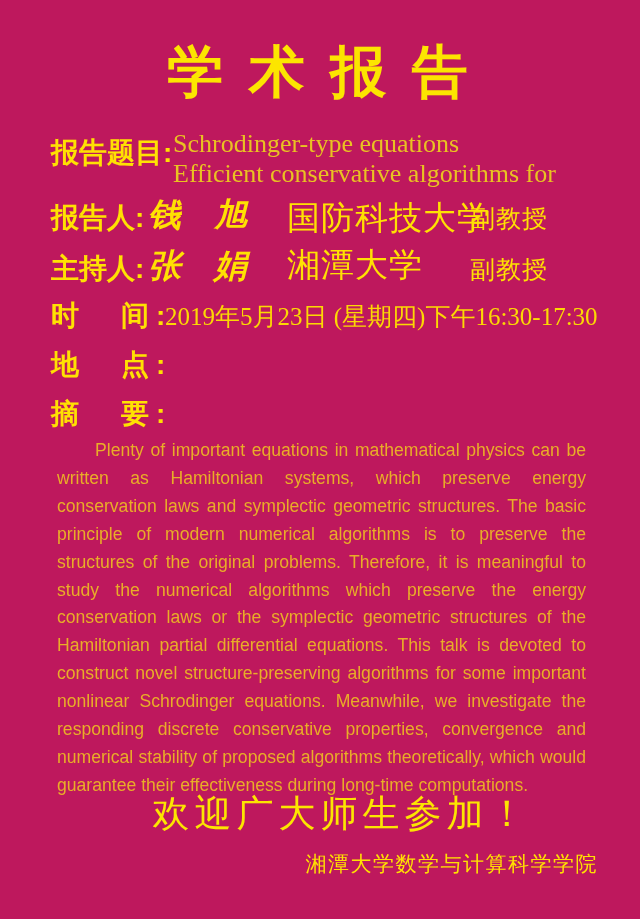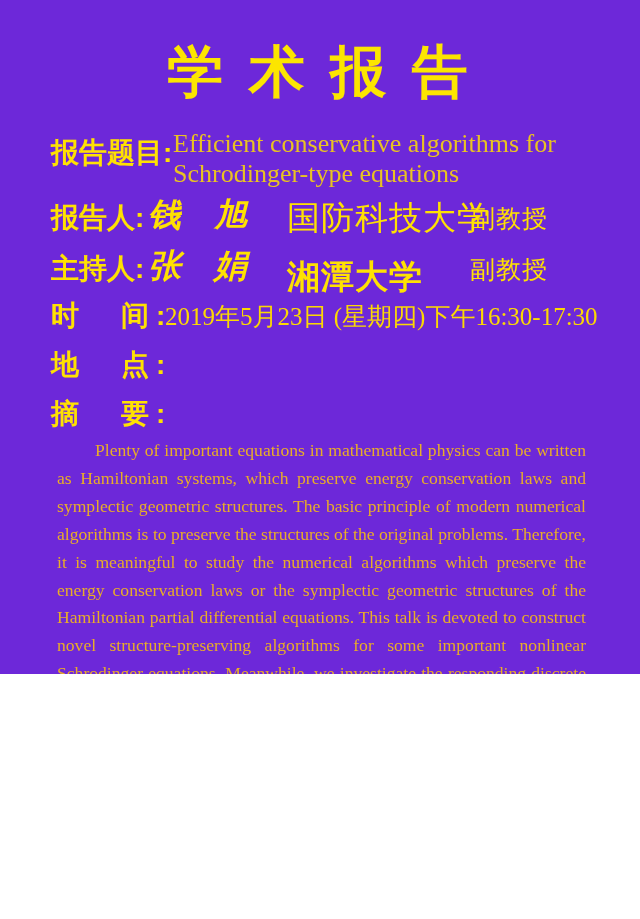--- a/index.html
+++ b/index.html
@@ -1,21 +1,21 @@
 <!DOCTYPE html>
 <html><head>
 <meta charset="utf-8">
 <style>
   * { margin:0; padding:0; box-sizing:border-box; }
   html,body { width:640px; height:919px; }
   body { font-family:"Liberation Sans", sans-serif; }
 
   .poster {
-    position:relative; width:640px; height:674px;
-    background:#6d28d9; overflow:hidden;
+    position:relative; width:640px; height:919px;
+    background:#be185d; overflow:hidden;
   }
 
   .title {
     position:absolute; top:40px; left:0; width:640px;
     text-align:center; color:#fce500; font-size:56px; line-height:64px;
     font-weight:bold; letter-spacing:5px; white-space:pre;
   }
 
   .label {
     position:absolute; left:51px; color:#ffe102; font-weight:bold;
@@ -38,21 +38,21 @@
   .person-rank  { position:absolute; left:470px; color:#ffe102; font-size:25px; line-height:30px; letter-spacing:1px; }
 
   .field-value {
     position:absolute; left:165px; color:#fcd803;
     font-family:Liberation Serif, serif;
     font-size:25px; line-height:30px;
   }
 
   .abstract {
     position:absolute; top:437px; left:57px; width:529px;
-    font-family:Liberation Serif, serif; font-size:17.6px; line-height:27.9px;
+    font-family:Liberation Sans, sans-serif; font-size:17.6px; line-height:27.9px;
     color:#e9ad28; text-align:justify; text-indent:38px;
   }
 
   .welcome {
     position:absolute; top:792px; left:0; width:640px; text-align:center;
     color:#fce500; font-size:37px; line-height:44px; font-weight:400;
     letter-spacing:5px;
     padding-left:43px;
   }
 
@@ -63,32 +63,32 @@
 </style>
 </head>
 <body>
 
 <div class="poster">
 
   <div class="title">学 术 报 告</div>
 
   <div class="label" style="top:136px;">报告题目:</div>
   <div class="topic-value">
+    <div>Schrodinger-type equations</div>
     <div>Efficient conservative algorithms for</div>
-    <div>Schrodinger-type equations</div>
   </div>
 
   <div class="label" style="top:201px;">报告人:</div>
   <div class="person-name" style="top:196px;">钱　旭</div>
   <div class="person-affil" style="top:203px;">国防科技大学</div>
   <div class="person-rank" style="top:203px;">副教授</div>
 
   <div class="label" style="top:252px;">主持人:</div>
   <div class="person-name" style="top:247px;">张　娟</div>
-  <div class="person-affil" style="top:262px;font-weight:bold;">湘潭大学</div>
+  <div class="person-affil" style="top:250px;">湘潭大学</div>
   <div class="person-rank" style="top:254px;">副教授</div>
 
   <div class="label gapped" style="top:299px;">时　间:</div>
   <div class="field-value" style="top:302px;">2019年5月23日 (星期四)下午16:30-17:30</div>
 
   <div class="label gapped" style="top:348px;">地　点:</div>
 
   <div class="label gapped" style="top:397px;">摘　要:</div>
   <p class="abstract">Plenty of important equations in mathematical physics can be written as Hamiltonian systems, which preserve energy conservation laws and symplectic geometric structures. The basic principle of modern numerical algorithms is to preserve the structures of the original problems. Therefore, it is meaningful to study the numerical algorithms which preserve the energy conservation laws or the symplectic geometric structures of the Hamiltonian partial differential equations. This talk is devoted to construct novel structure-preserving algorithms for some important nonlinear Schrodinger equations. Meanwhile, we investigate the responding discrete conservative properties, convergence and numerical stability of proposed algorithms theoretically, which would guarantee their effectiveness during long-time computations.</p>
 

